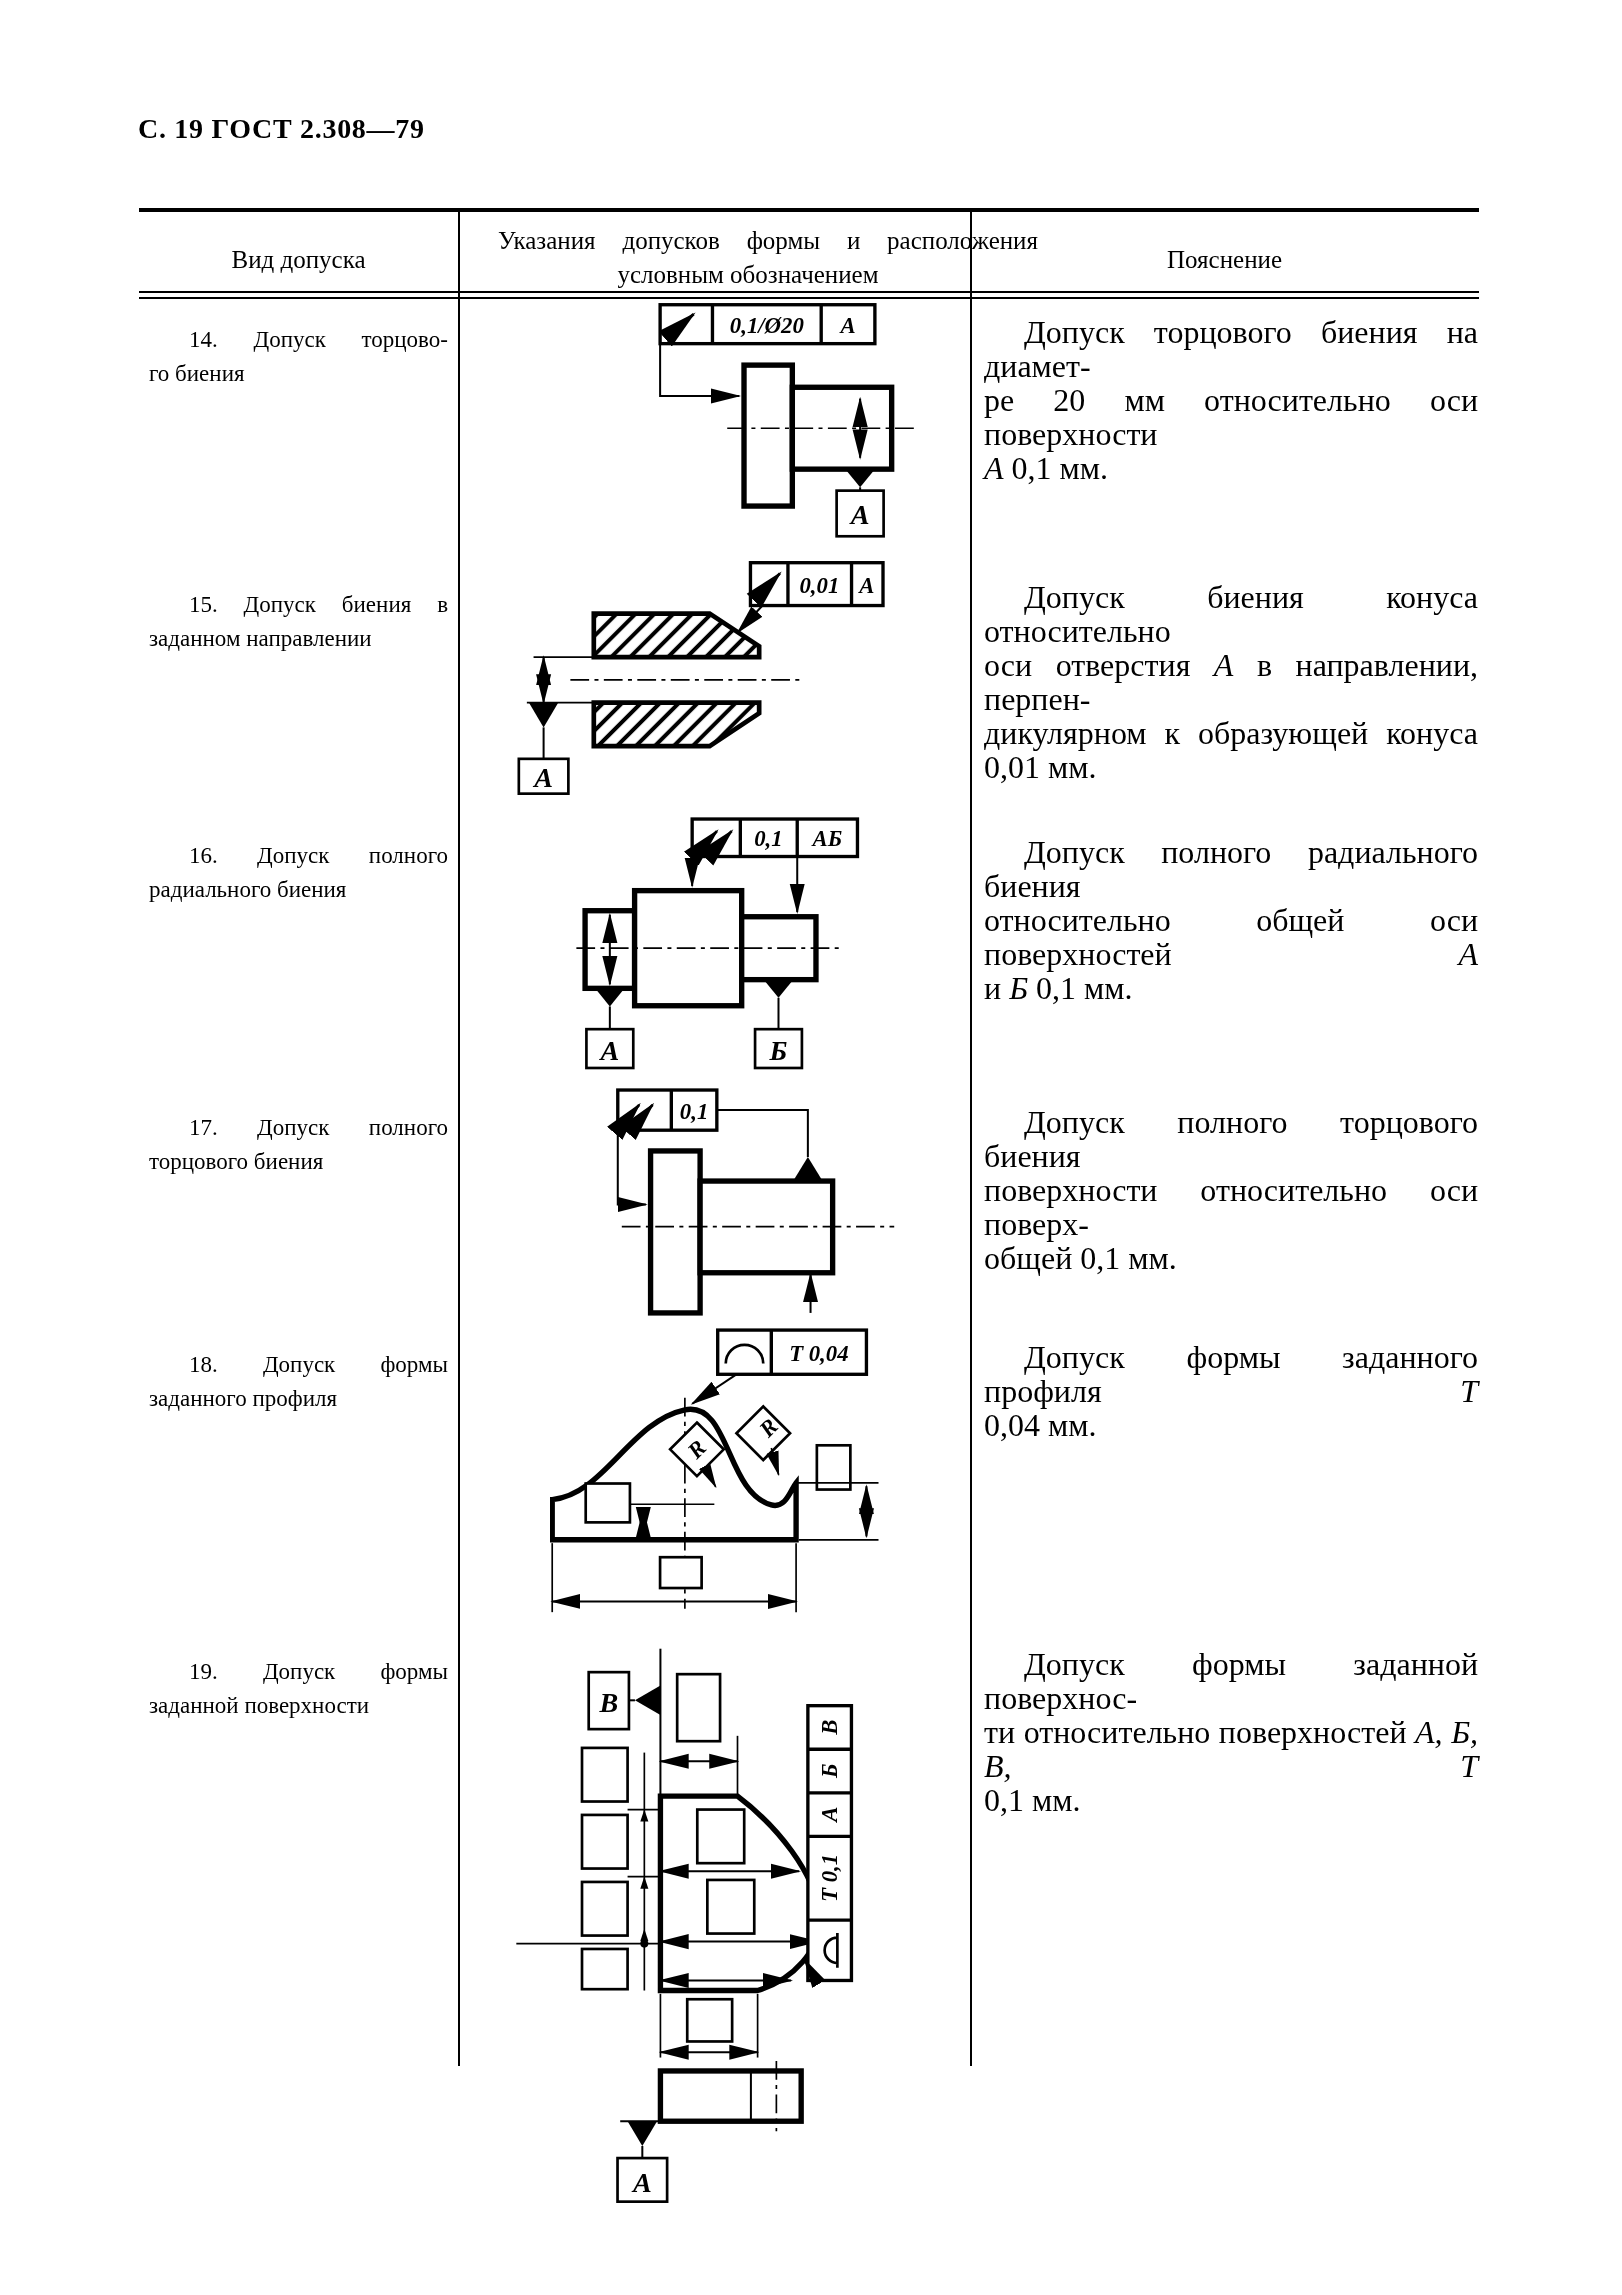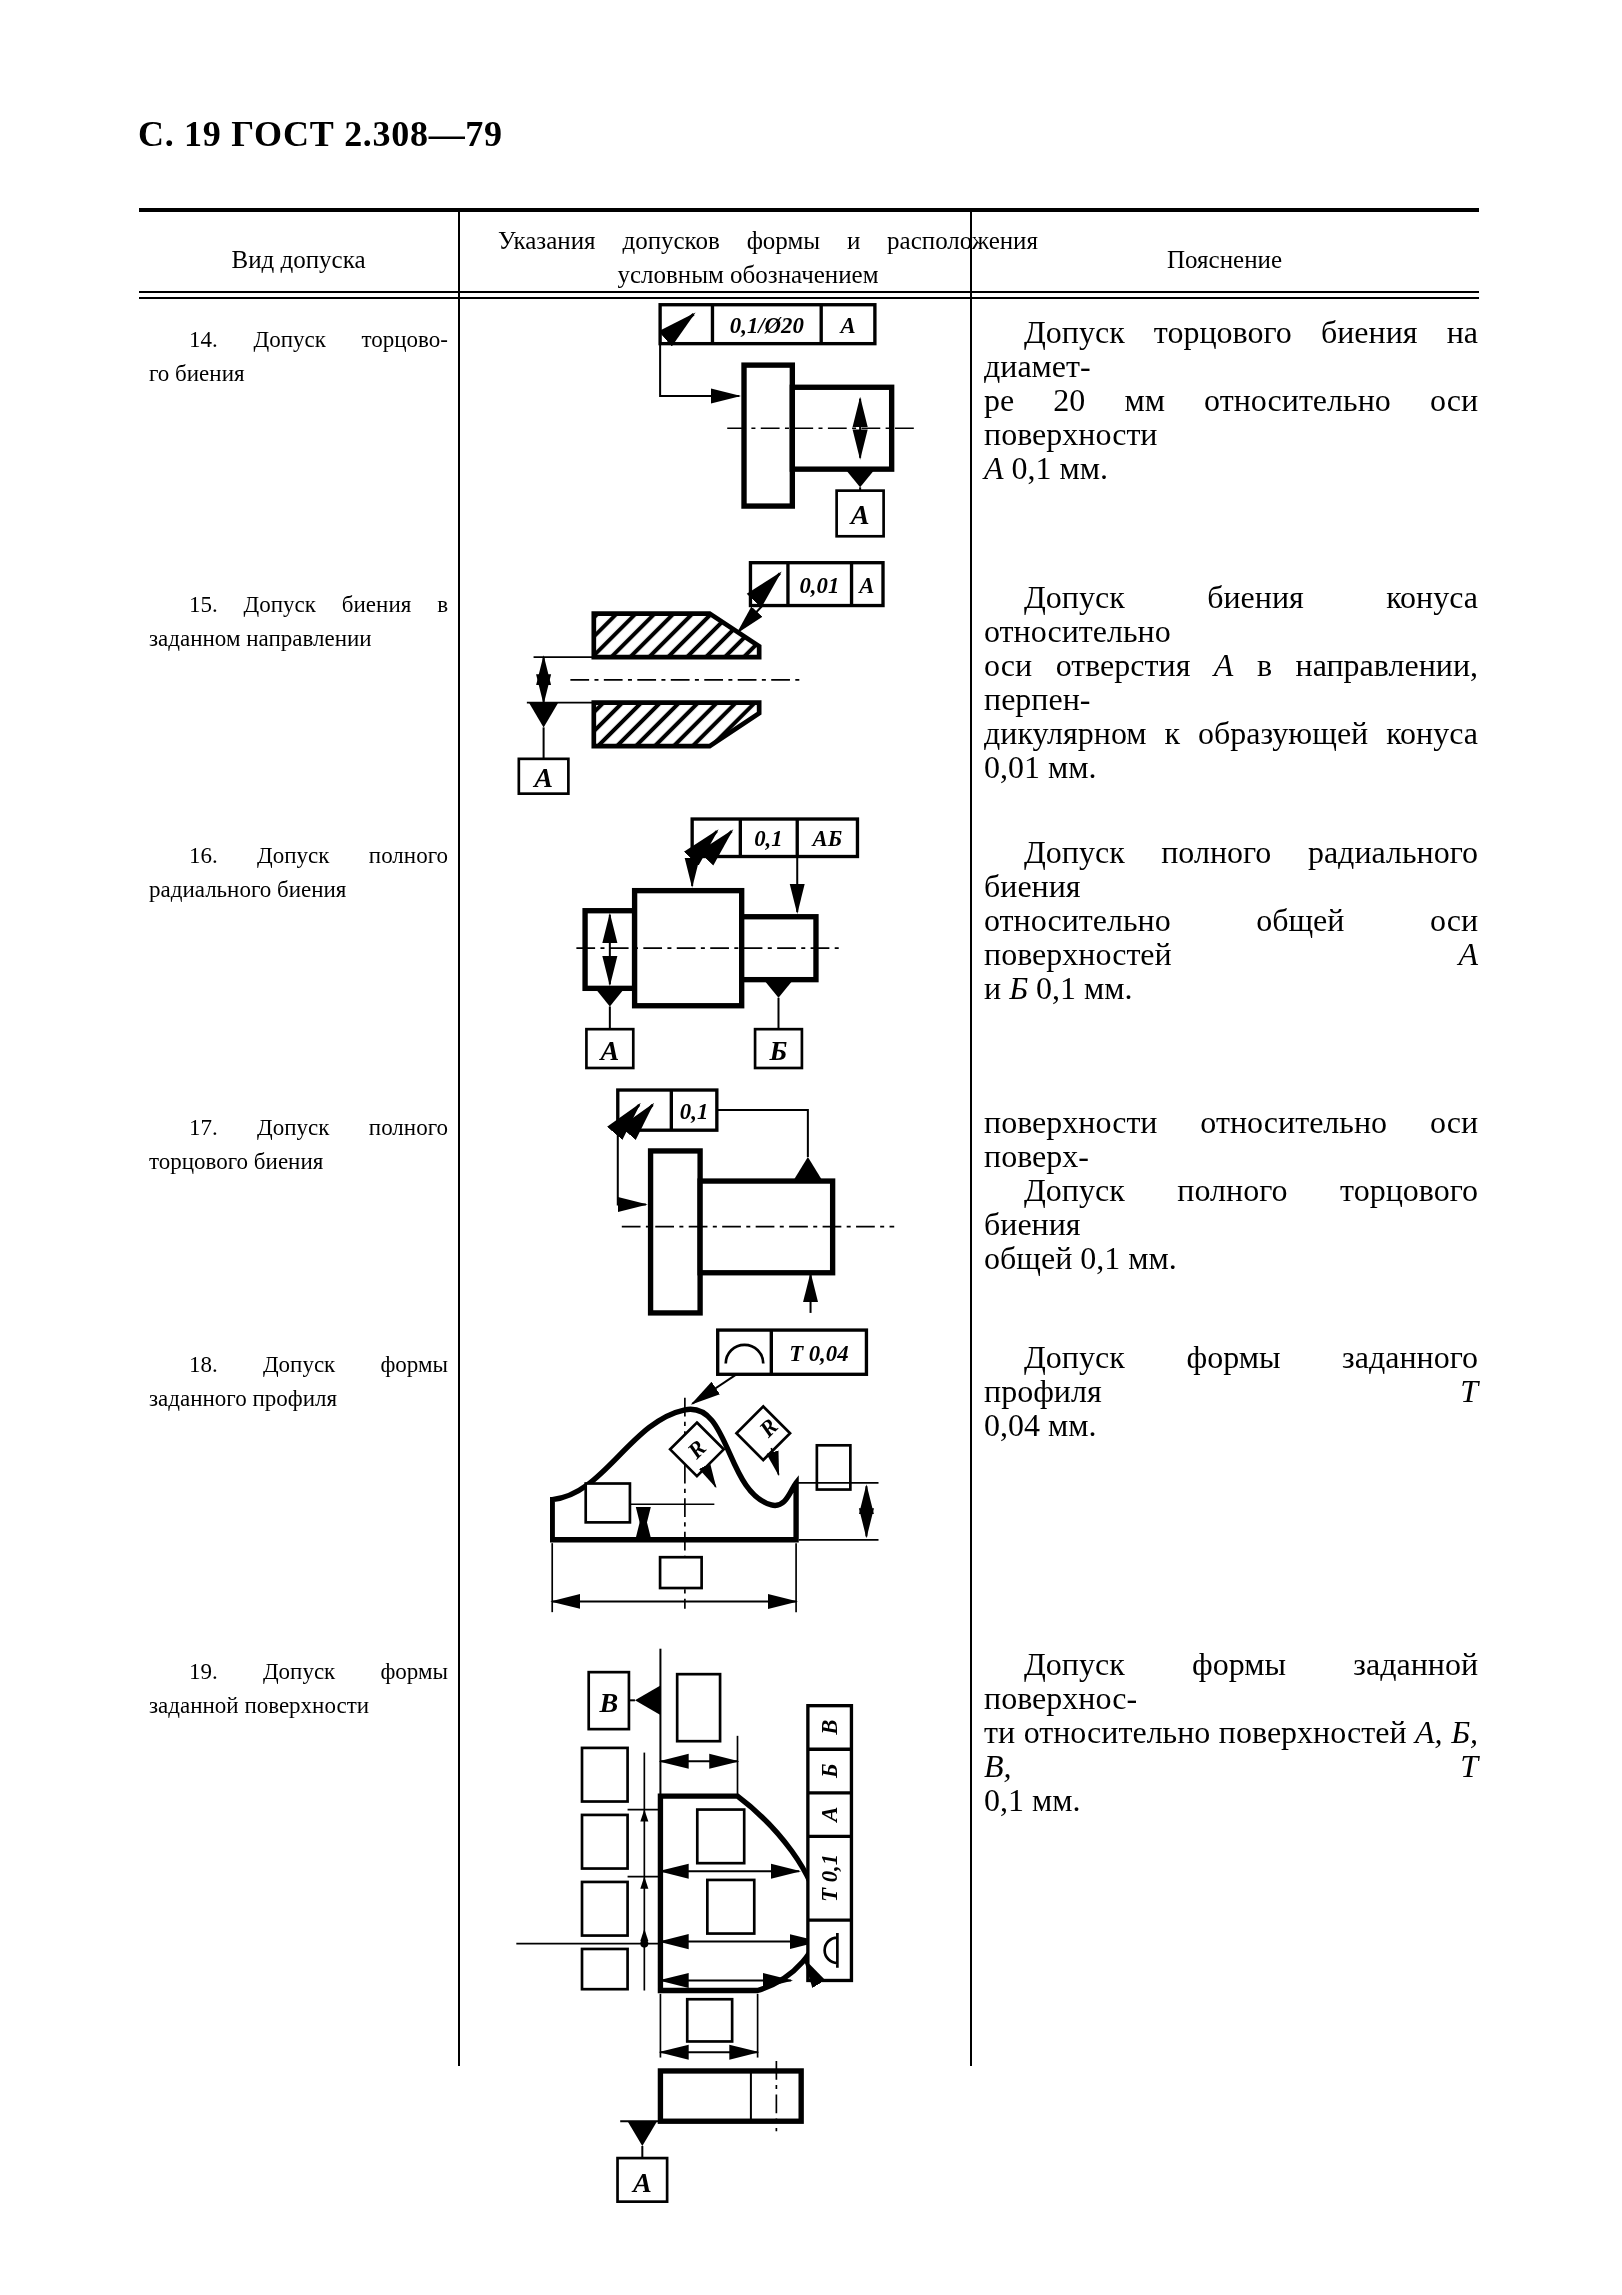--- a/index.html
+++ b/index.html
@@ -1,18 +1,18 @@
 <!DOCTYPE html>
 <html style="font-size:10.7px"><head>
 <meta charset="utf-8">
 <style>
   html,body{margin:0;padding:0;background:#fff}
   body{width:1623px;height:2295px;position:relative;font-family:"Liberation Serif","DejaVu Serif",serif;color:#000}
   .abs{position:absolute}
-  .title{left:138px;top:113px;font-size:36px;font-weight:bold;letter-spacing:0.7px}
+  .title{left:138px;top:113px;font-size:28px;font-weight:bold;letter-spacing:0.7px}
   .hl{background:#000;left:139px;width:1340px}
   #l-top{top:208px;height:4px}
   #l-d1{top:291px;height:2px}
   #l-d2{top:297px;height:2px}
   .vl{background:#000;width:2px;top:208px;height:1858px}
   #v1{left:458px} #v2{left:970px}
   .hdr{font-size:25px;text-align:center;line-height:34px}
   #h1{left:139px;top:243px;width:319px}
   #h2{left:458px;top:224px;width:580px}
   #h3{left:970px;top:243px;width:509px}
@@ -82,22 +82,22 @@
     <div class="tl first jl"><span>Допуск полного радиального биения</span></div>
     <div class="tl jl"><span>относительно общей оси поверхностей </span><span class="it">А</span></div>
     <div class="tl"><span>и </span><span class="it">Б</span><span> 0,1 мм.</span></div>
   </div>
 
 <div class="abs c1" style="top:1111px">
     <div class="tl first jl"><span>17.  Допуск  полного</span></div>
     <div class="tl"><span>торцового биения</span></div>
   </div>
 <div class="abs c3" style="top:1105px">
+    <div class="tl first jl"><span>Допуск полного торцового биения</span></div>
     <div class="tl jl"><span>поверхности относительно оси поверх-</span></div>
-    <div class="tl first jl"><span>Допуск полного торцового биения</span></div>
     <div class="tl"><span>общей 0,1 мм.</span></div>
   </div>
 
 <div class="abs c1" style="top:1348px">
     <div class="tl first jl"><span>18.  Допуск   формы</span></div>
     <div class="tl"><span>заданного профиля</span></div>
   </div>
 <div class="abs c3" style="top:1340px">
     <div class="tl first jl"><span>Допуск формы заданного профиля </span><span class="it">Т</span></div>
     <div class="tl"><span>0,04 мм.</span></div>

